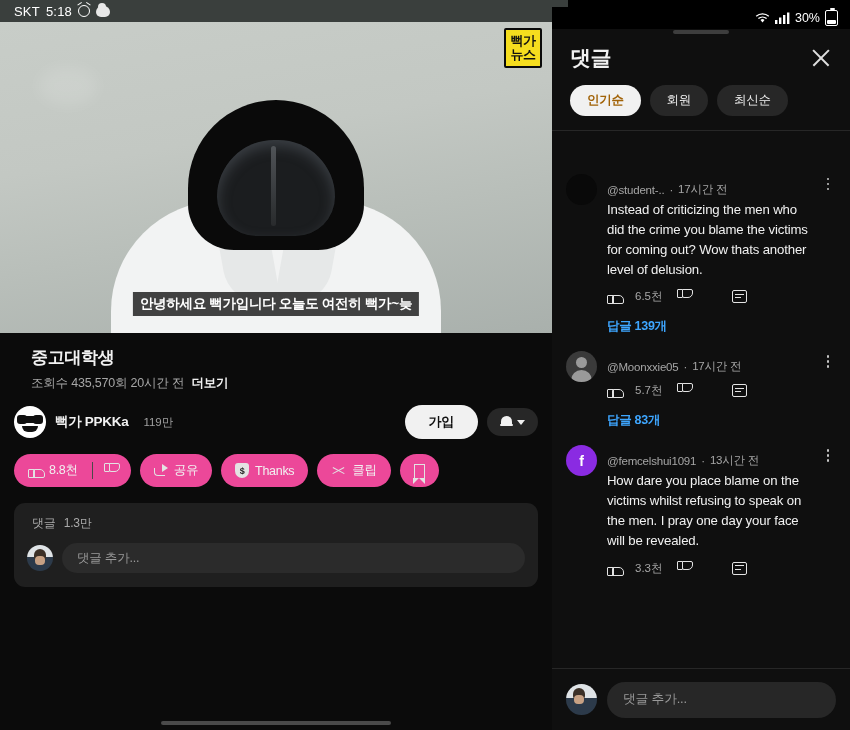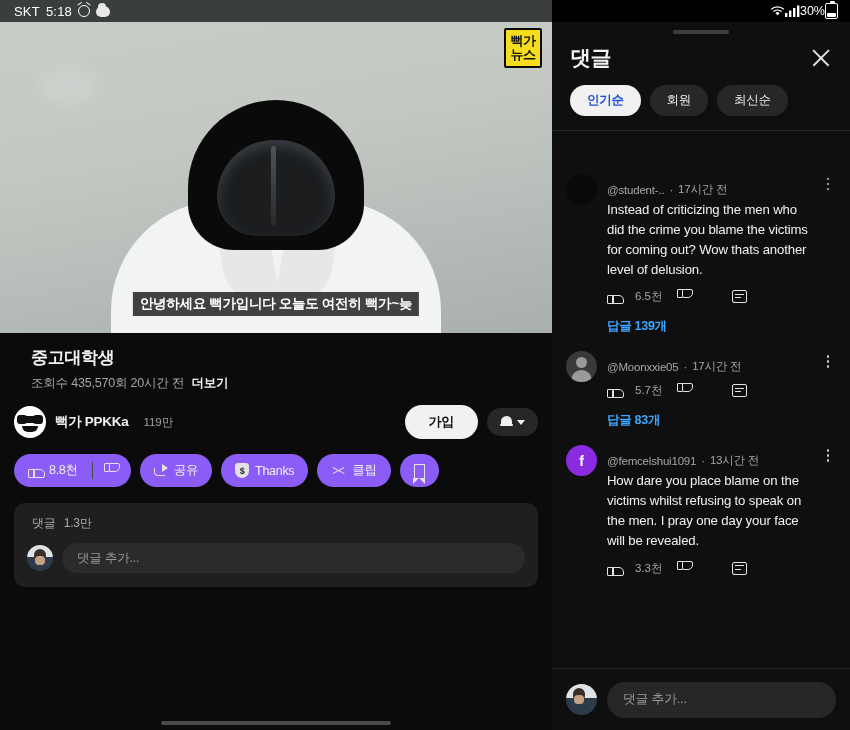--- a/index.html
+++ b/index.html
@@ -16,23 +16,23 @@
     position:absolute; top:0; left:0; width:850px; height:22px;
     display:flex; align-items:center; z-index:50;
   }
   .sb-left {
     position:absolute; left:0; top:0; width:568px; height:22px;
     background:#3a3f3d;
     display:flex; align-items:center; gap:6px; padding-left:14px;
     color:#fff; font-size:13px; letter-spacing:.2px;
   }
   .sb-right {
-    position:absolute; left:552px; top:0; width:298px; height:22px;
+    position:absolute; left:552px; top:7px; width:298px; height:22px;
     background:#000;
-    display:flex; align-items:center; justify-content:flex-end; 
+    display:flex; align-items:center; justify-content:flex-end; gap:5px;
     padding-right:12px; color:#fff; font-size:12.5px;
   }
   .sb-icon { display:inline-flex; align-items:center; }
   .alarm { width:12px; height:12px; border:1.6px solid #fff; border-radius:50%; position:relative; }
   .alarm:before, .alarm:after {
     content:""; position:absolute; top:-3px; width:5px; height:3px;
     border-top:1.6px solid #fff;
   }
   .alarm:before { left:-1px; transform:rotate(-35deg); }
   .alarm:after { right:-1px; transform:rotate(35deg); }
@@ -134,21 +134,21 @@
                 background:#f1f1f1; border-radius:6px 6px 1px 1px; }
   .bell:after { content:""; position:absolute; left:0px; bottom:3px; width:13px; height:2px;
                 background:#f1f1f1; border-radius:1px; }
   .chev { width:0;height:0;border-left:4px solid transparent;border-right:4px solid transparent;
           border-top:5px solid #f1f1f1; }
 
   .actions {
     display:flex; gap:9px; padding:7px 14px 10px 14px; overflow:hidden;
   }
   .chip {
-    background:#8b5cf6; color:#f1f1f1; border-radius:18px; height:33px;
+    background:#ec4899; color:#f1f1f1; border-radius:18px; height:33px;
     display:flex; align-items:center; gap:6px; padding:0 14px; font-size:12.5px;
     white-space:nowrap; flex:none; letter-spacing:-.3px;
   }
   .chip.lk { padding-right:6px; }
   .divider-v { width:1px; height:17px; background:#4a4a4a; margin:0 5px 0 8px; }
 
   .comments-card {
     margin:6px 14px 0 14px; background:#1f1f1f; border-radius:11px; padding:12px 13px 14px 13px;
   }
   .cc-head { color:#f1f1f1; font-size:13.5px; font-weight:bold; letter-spacing:-.3px; }
@@ -188,21 +188,21 @@
     content:""; position:absolute; left:2px; top:12px; width:22px; height:1.6px; background:#f1f1f1;
   }
   .close-x:before{ transform:rotate(45deg); }
   .close-x:after { transform:rotate(-45deg); }
 
   .sort-row { display:flex; gap:9px; padding:13px 18px 14px 18px; }
   .sort-chip {
     background:#272727; color:#f1f1f1; border-radius:16px; padding:7px 17px;
     font-size:12.5px; letter-spacing:-.3px;
   }
-  .sort-chip.active { background:#f1f1f1; color:#1d4ed8; font-weight:bold; }
+  .sort-chip.active { background:#f1f1f1; color:#a16207; font-weight:bold; }
   .rp-sep { height:1px; background:#272727; }
 
   .comment-list {
     position:absolute; top:140px; left:0; right:0; bottom:62px;
     overflow:hidden; padding:0 0 0 0;
   }
   .comment { display:flex; gap:10px; padding:12px 14px 0 14px; }
   .c-ava { width:31px;height:31px;border-radius:50%;flex:none; }
   .c-ava.black { background:#090909; }
   .c-ava.gray  { background:#3a3a3a; position:relative; overflow:hidden; }

